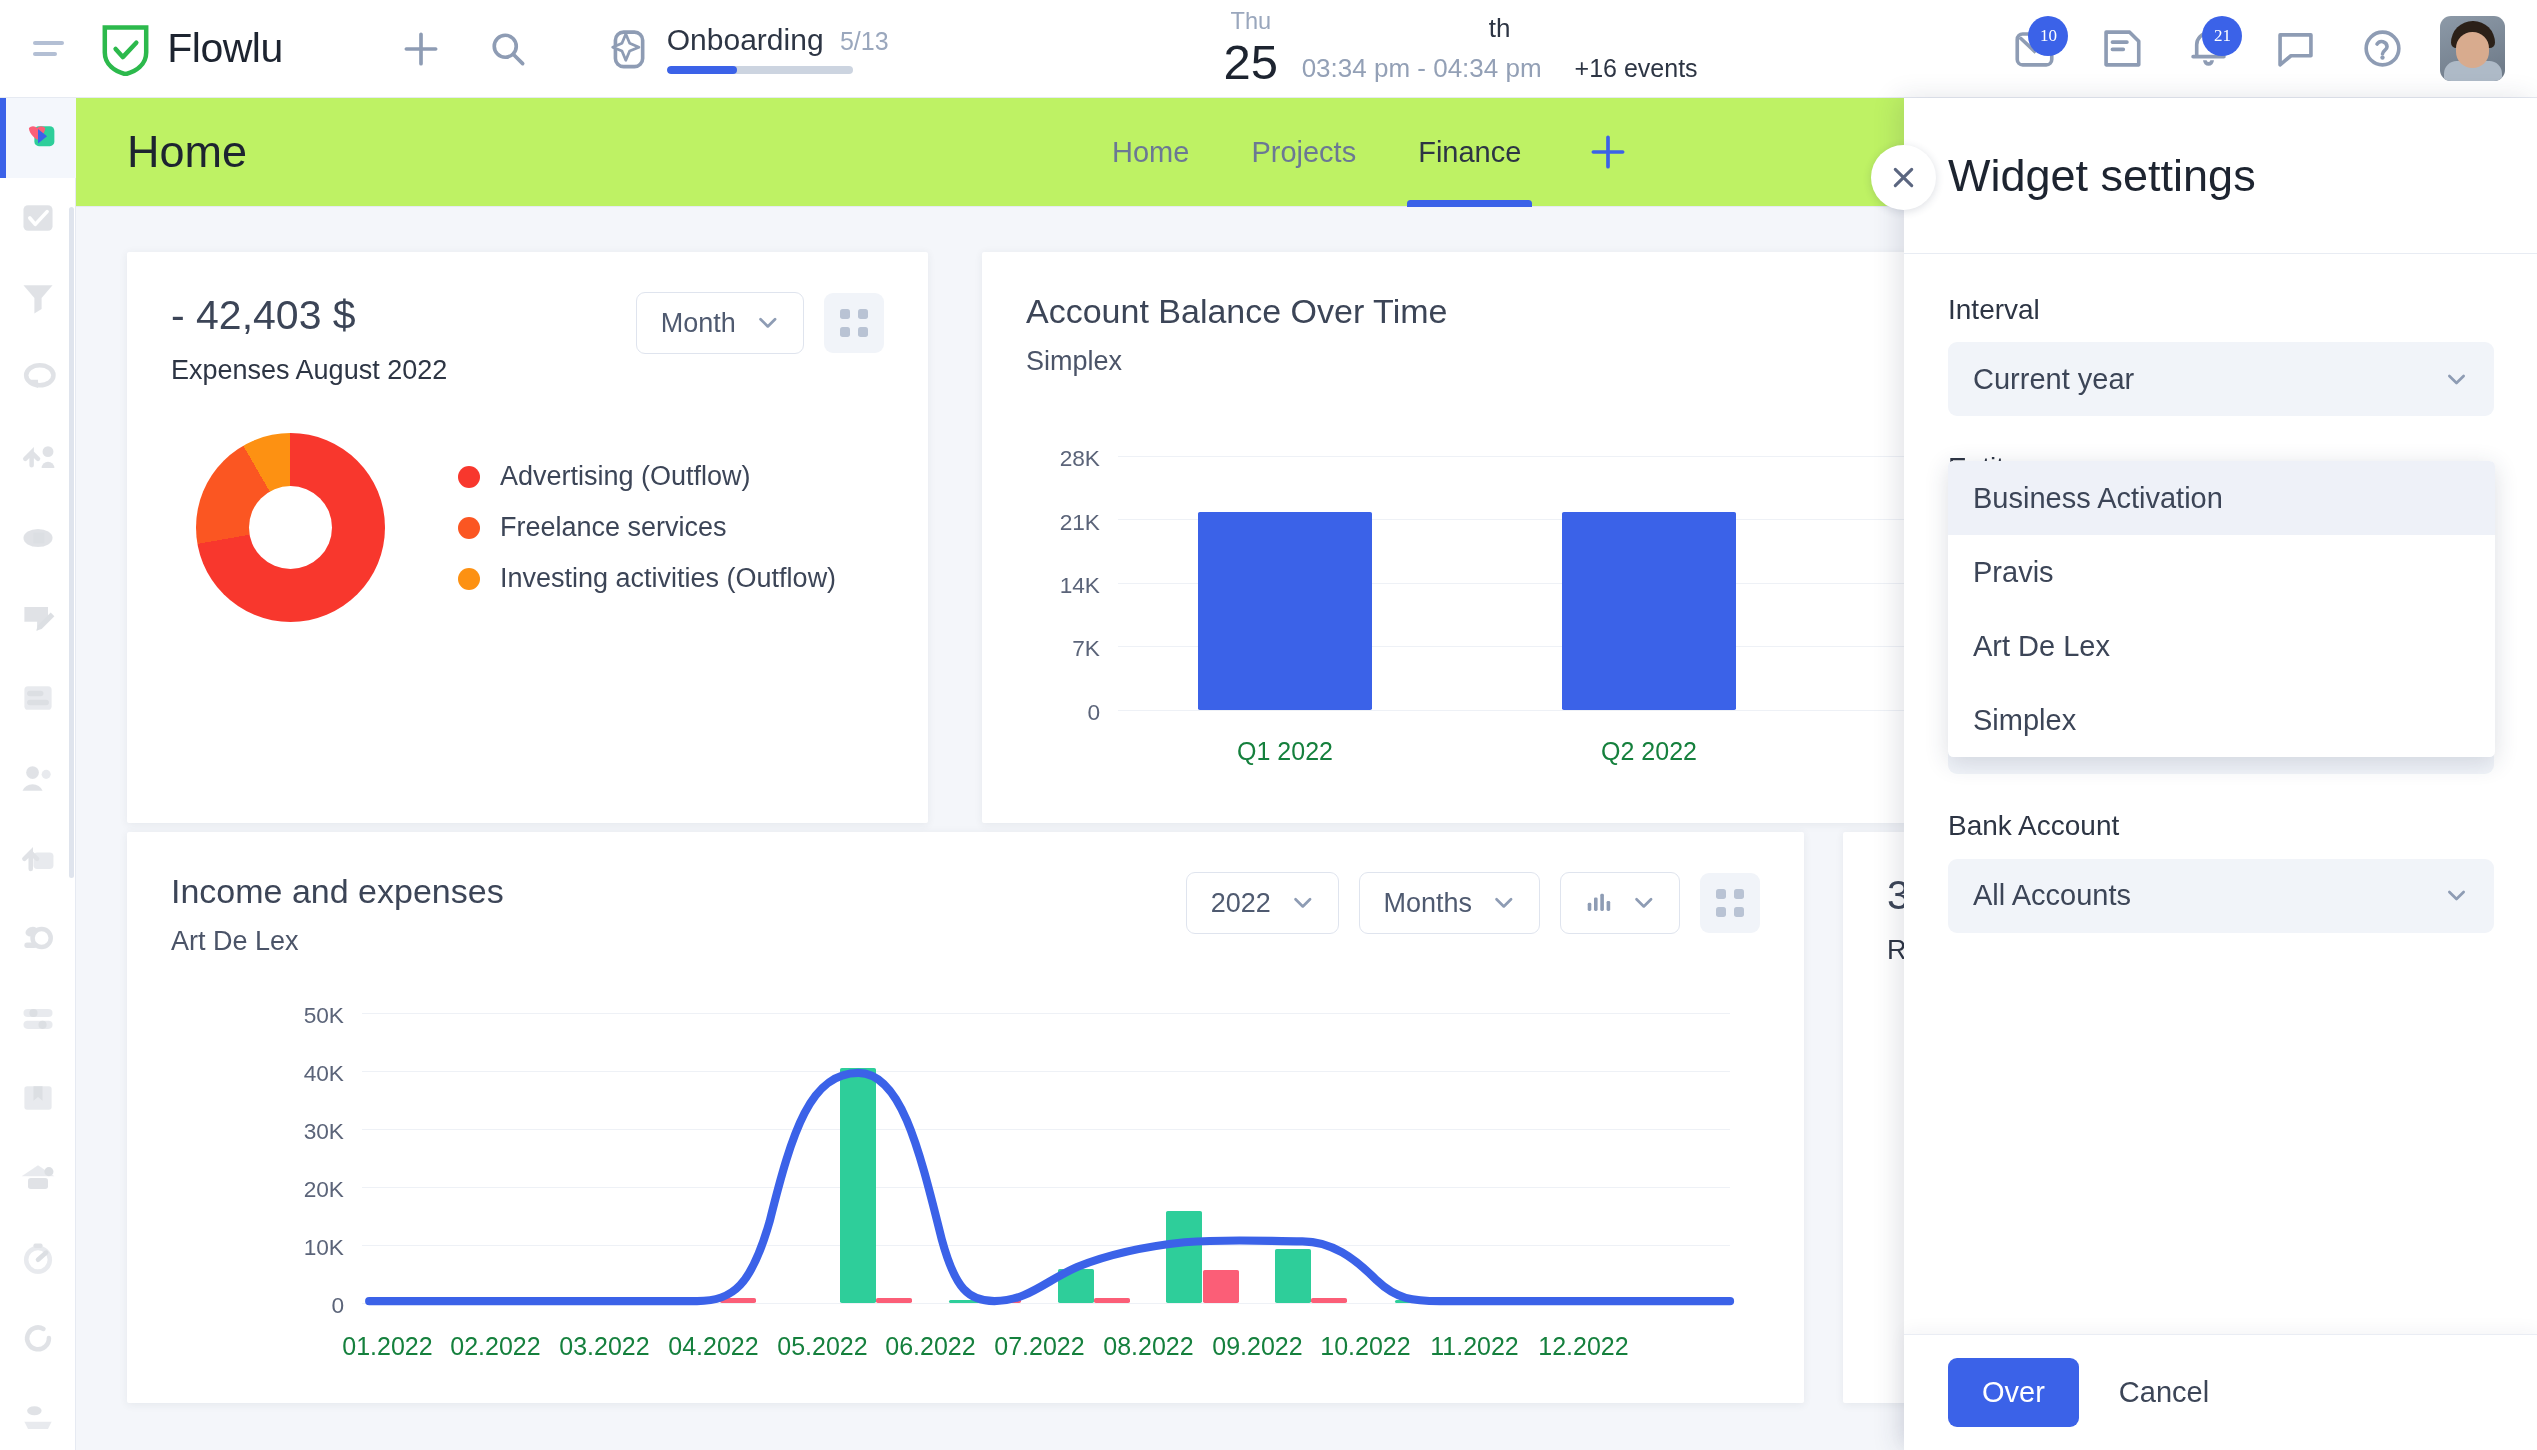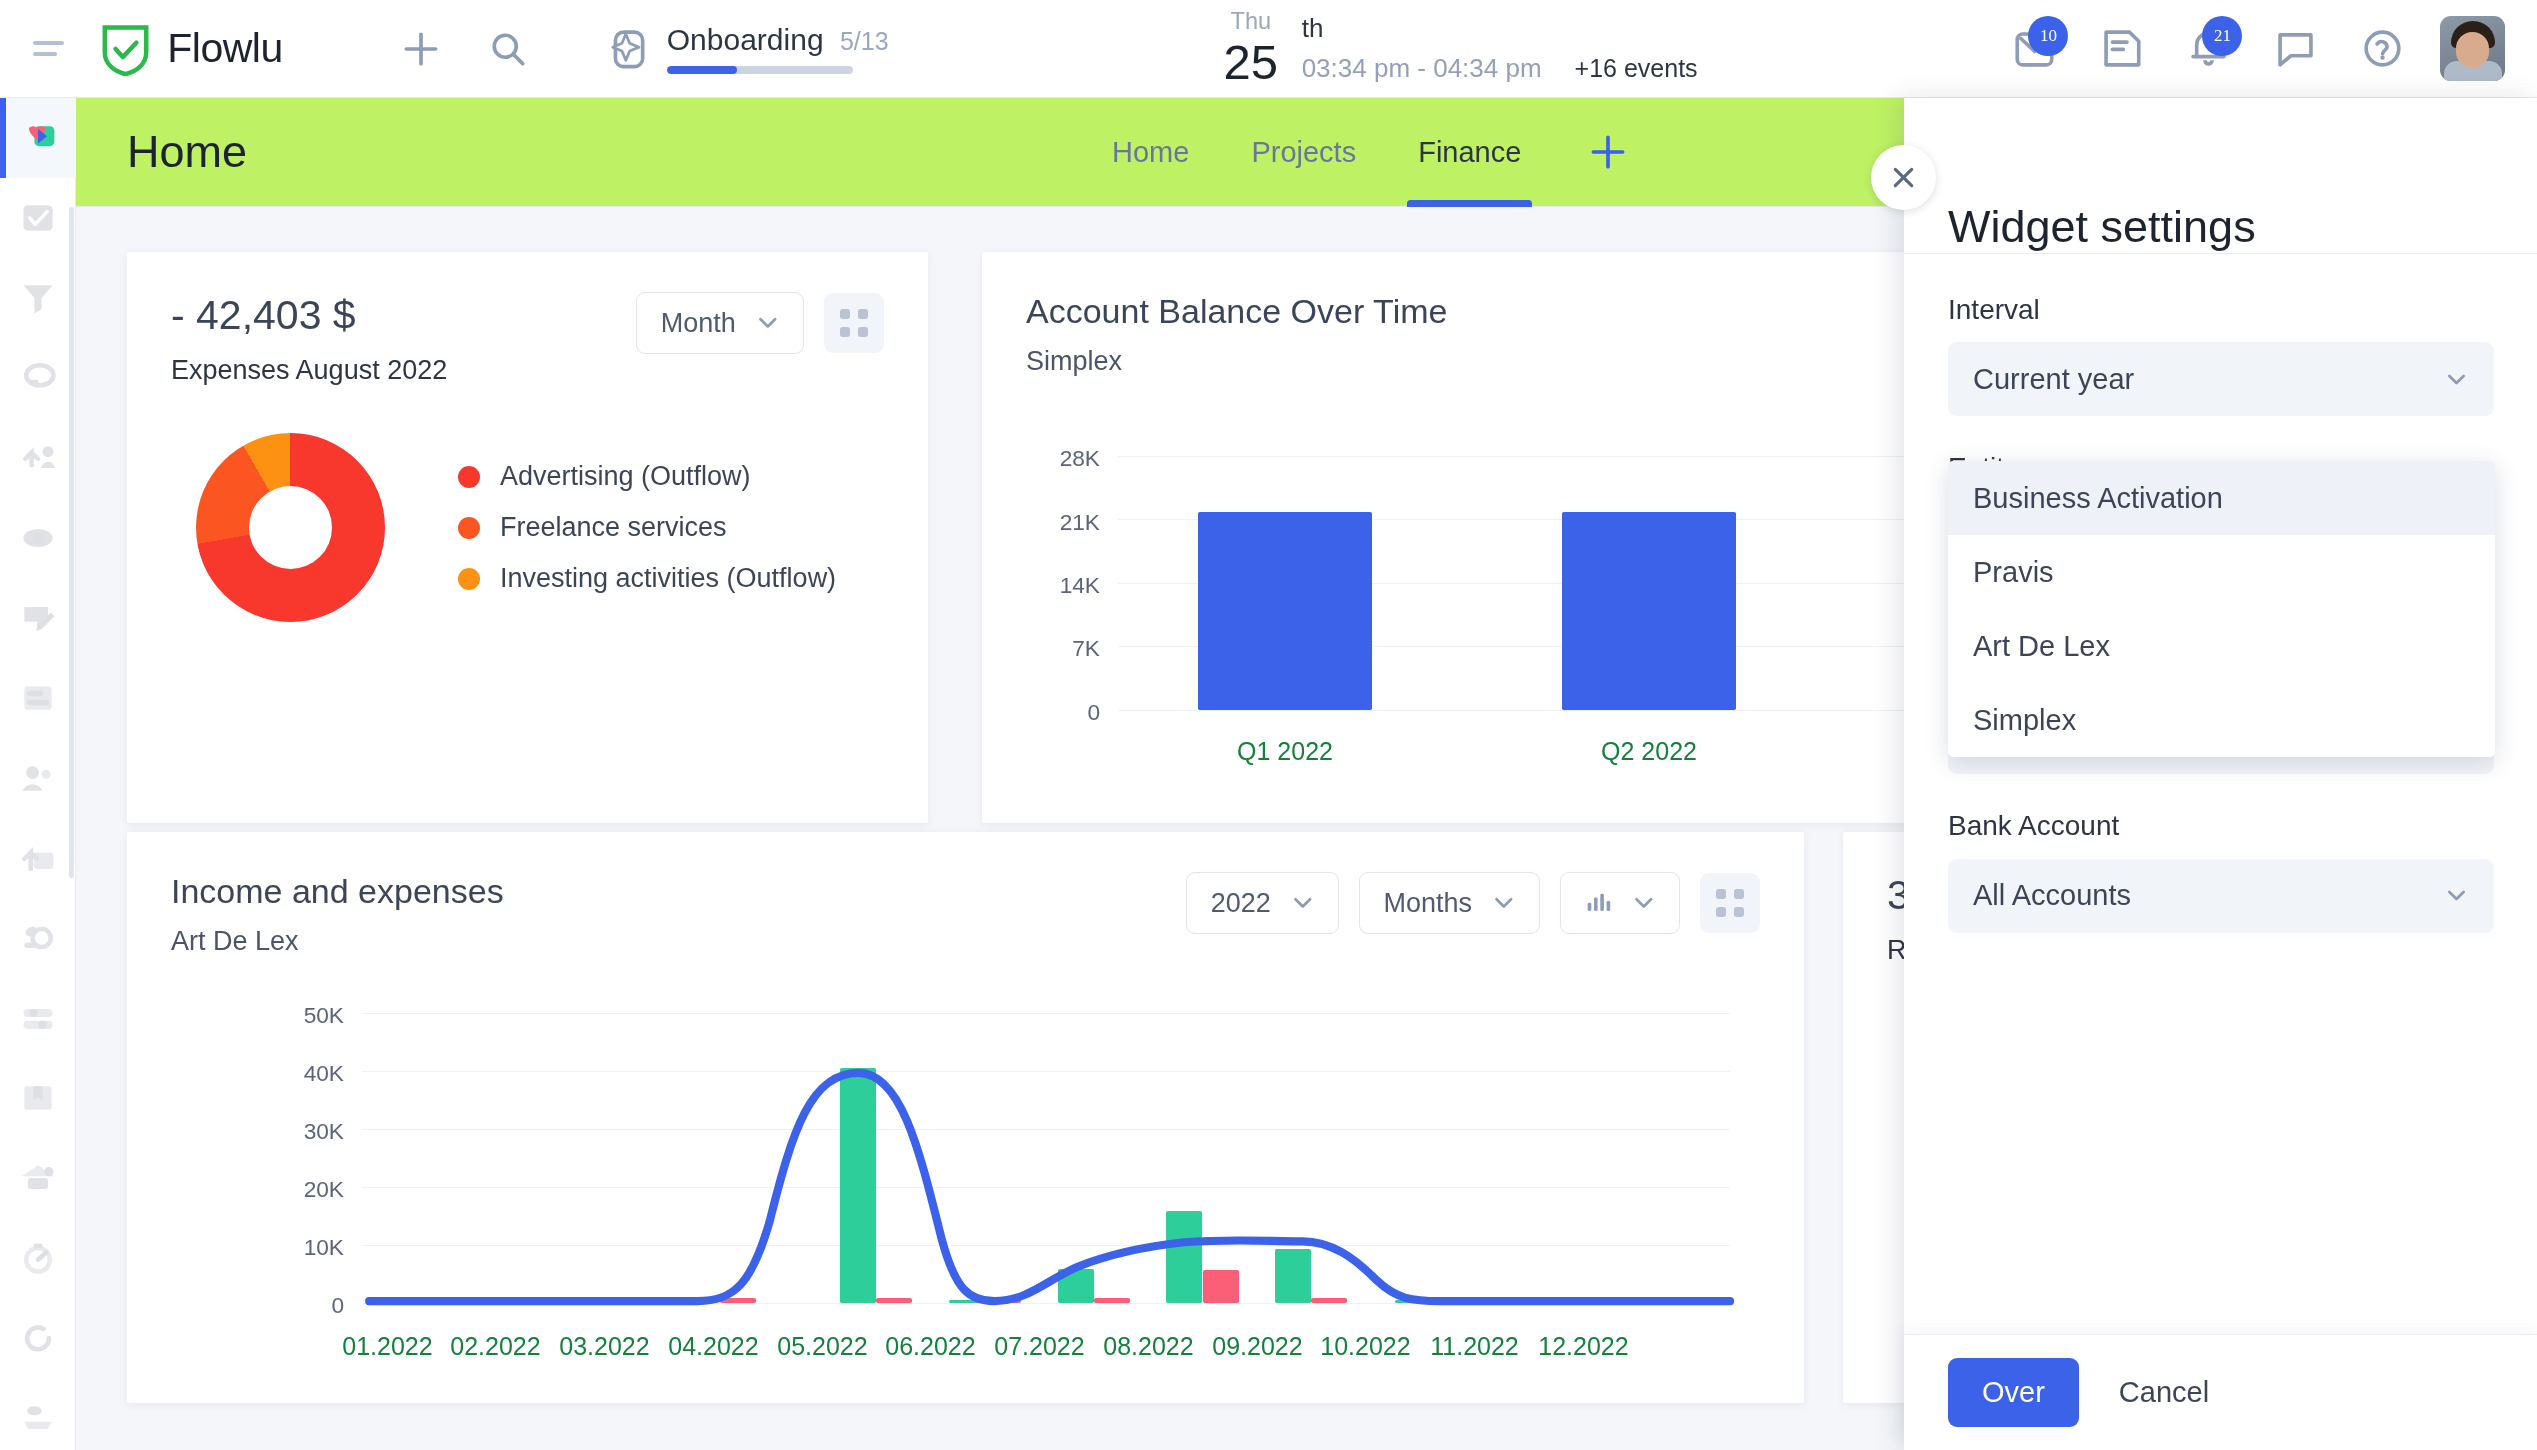--- a/index.html
+++ b/index.html
@@ -30,21 +30,21 @@
   .plus-btn { margin-left: 109px; }
   .search-btn { margin-left: 29px; }
   .onboarding { display:flex; align-items:center; gap: 18px; margin-left: 63px; text-align: right; }
   .onb-text-wrap { display:flex; flex-direction:column; gap: 9px; }
   .onb-row { display:flex; align-items:baseline; gap: 16.3px; }
   .onb-title { font-size: 30px; color: #2d3544; }
   .onb-count { font-size: 25px; color: #9aa7bd; }
   .onb-bar { width: 186px; height: 8.2px; border-radius: 4.5px; background: #ccd4e0; overflow: hidden; }
   .onb-bar span { display: block; height: 100%; background: #3b62e8; border-radius: 4.5px; }
 
-  .datebox { display:flex; align-items:center; gap: 23.6px; margin-left: 335px; }
+  .datebox { display:flex; align-items:center; gap: 23.6px; margin-left: 335px; text-align: center; }
   .daycol { display:flex; flex-direction:column; align-items:center; line-height: 1; }
   .dayname { font-size: 23.6px; color: #9aa7bd; margin-bottom: 4.5px; }
   .daynum { font-size: 49px; color: #1d2430; font-weight: 400; }
   .eventcol { display:flex; flex-direction:column; gap: 9px; }
   .ev-title { font-size: 26px; color: #2d3544; }
   .ev-row { display:flex; align-items:baseline; gap: 33px; }
   .ev-time { font-size: 26px; color: #93a0b6; }
   .ev-more { font-size: 25px; color: #2d3544; }
 
   .topright { margin-left: auto; display:flex; align-items:center; gap: 29px; margin-right: 33px; }
@@ -137,21 +137,21 @@
   .gridline { position:absolute; height: 0.9px; background:#eef1f6; }
   .xlabel { position:absolute; font-size: 25px; color: #15803d; text-align:center; }
   .bar { position:absolute; border-radius: 1.8px; }
 
   
   .panel {
     position:absolute; top: 98px; right: 0; width: 634px; height: 1352px;
     background:#ffffff; box-shadow: -7.3px 0 25px rgba(35,48,80,.13); z-index: 60;
     display:flex; flex-direction:column;
   }
-  .panel-hd { height: 156px; border-bottom:0.9px solid #e8ecf3; display:flex; align-items:flex-end; }
+  .panel-hd { height: 156px; border-bottom:0.9px solid #e8ecf3; display:flex; align-items:center; }
   .panel-title { font-size: 45px; color: #1d2430; margin-left: 44px; }
   .panel-close {
     position:absolute; left: -33px; top: 47px; width: 65px; height: 65px; border-radius:50%;
     background:#fff; box-shadow: 0 1.8px 9px rgba(35,48,80,.16);
     display:flex; align-items:center; justify-content:center; cursor:pointer;
   }
   .panel-body { flex: 1; padding: 40px 44px 0 44px; position: relative; }
   .field-label { font-size: 28px; color: #2d3544; margin-bottom: 16.3px; }
   .select {
     height: 74px; background:#f1f4f9; border-radius: 9px; display:flex; align-items:center;

